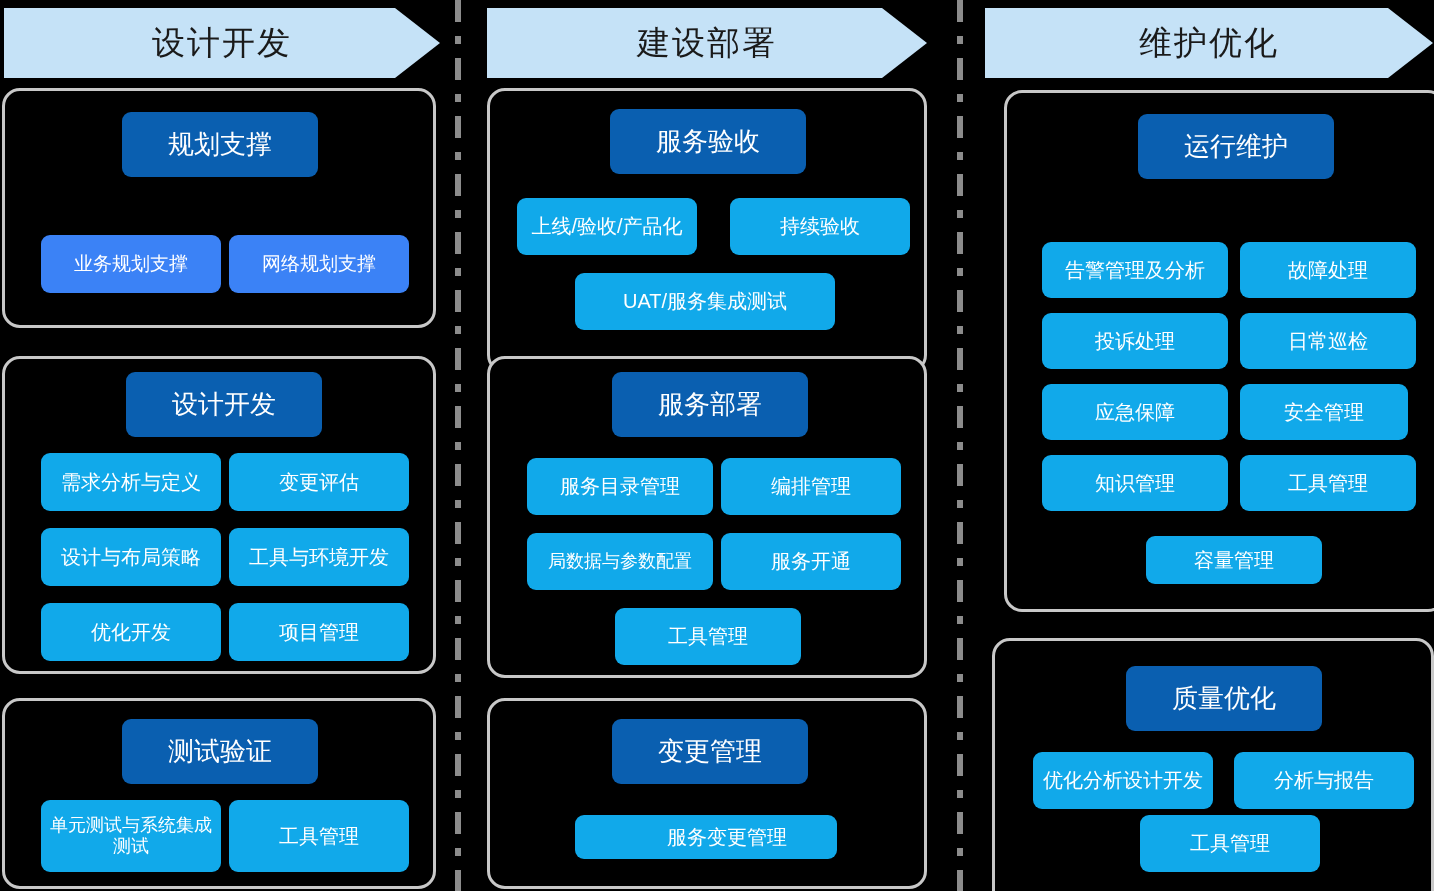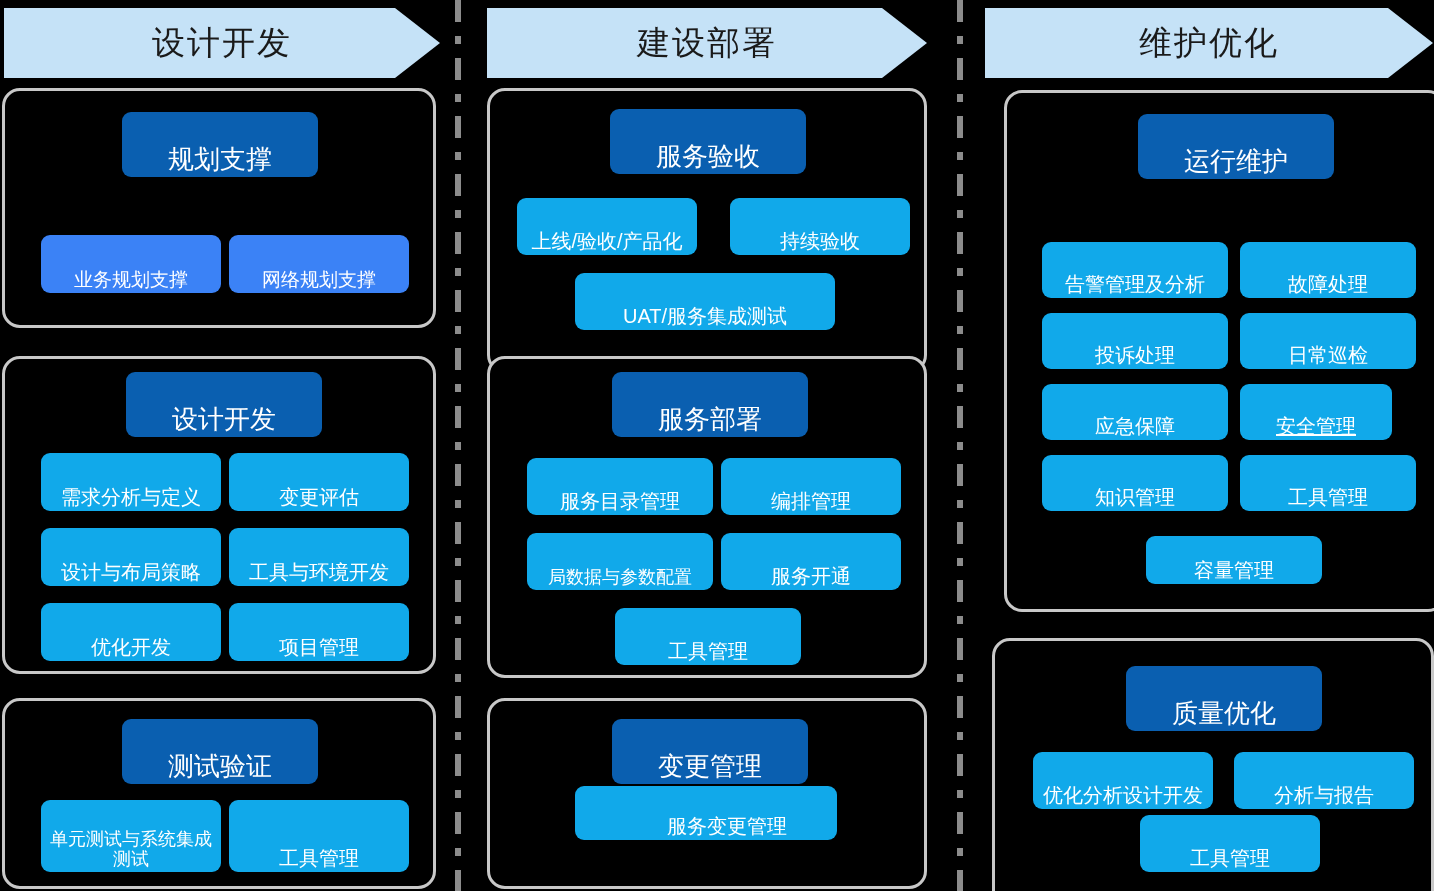--- a/index.html
+++ b/index.html
@@ -51,21 +51,21 @@
     position: absolute;
     border: 3px solid #C8C8C8;
     border-radius: 18px;
     background: #000000;
   }
 
   
   .box {
     position: absolute;
     display: flex;
-    align-items: flex-end;
+    align-items: center;
     justify-content: center;
     text-align: center;
     color: #FFFFFF;
     border-radius: 9px;
     line-height: 1.15;
     padding: 2px 6px;
   }
   .box.head {
     background: #0A5FB0;
     font-size: 26px;
@@ -179,21 +179,21 @@
     </div>
     <div class="box leaf" style="left:125px; top:249px; width:186px; height:57px;">
       <span>工具管理</span>
     </div>
   </div>
 
   <div class="panel" style="left:487px; top:698px; width:440px; height:191px;">
     <div class="box head" style="left:122px; top:18px; width:196px; height:65px;font-family:Liberation Serif, serif;">
       <span>变更管理</span>
     </div>
-    <div class="box leaf" style="left:85px; top:85px; width:262px; height:54px;padding-left:48px;">
+    <div class="box leaf" style="left:85px; top:114px; width:262px; height:44px;padding-left:48px;">
       <span>服务变更管理</span>
     </div>
   </div>
 
   <div class="panel" style="left:992px; top:90px; width:442px; height:522px;margin-left:12px;">
     <div class="box head" style="left:131px; top:21px; width:196px; height:65px;">
       <span>运行维护</span>
     </div>
     <div class="box leaf" style="left:35px; top:149px; width:186px; height:56px;">
       <span>告警管理及分析</span>
@@ -203,21 +203,21 @@
     </div>
     <div class="box leaf" style="left:35px; top:220px; width:186px; height:56px;">
       <span>投诉处理</span>
     </div>
     <div class="box leaf" style="left:233px; top:220px; width:176px; height:56px;">
       <span>日常巡检</span>
     </div>
     <div class="box leaf" style="left:35px; top:291px; width:186px; height:56px;">
       <span>应急保障</span>
     </div>
-    <div class="box leaf" style="left:233px; top:291px; width:152px; height:56px;text-decoration:underline;">
+    <div class="box leaf" style="left:233px; top:291px; width:168px; height:56px;">
       <span>安全管理</span>
     </div>
     <div class="box leaf" style="left:35px; top:362px; width:186px; height:56px;">
       <span>知识管理</span>
     </div>
     <div class="box leaf" style="left:233px; top:362px; width:176px; height:56px;">
       <span>工具管理</span>
     </div>
     <div class="box leaf" style="left:139px; top:443px; width:176px; height:48px;">
       <span>容量管理</span>

